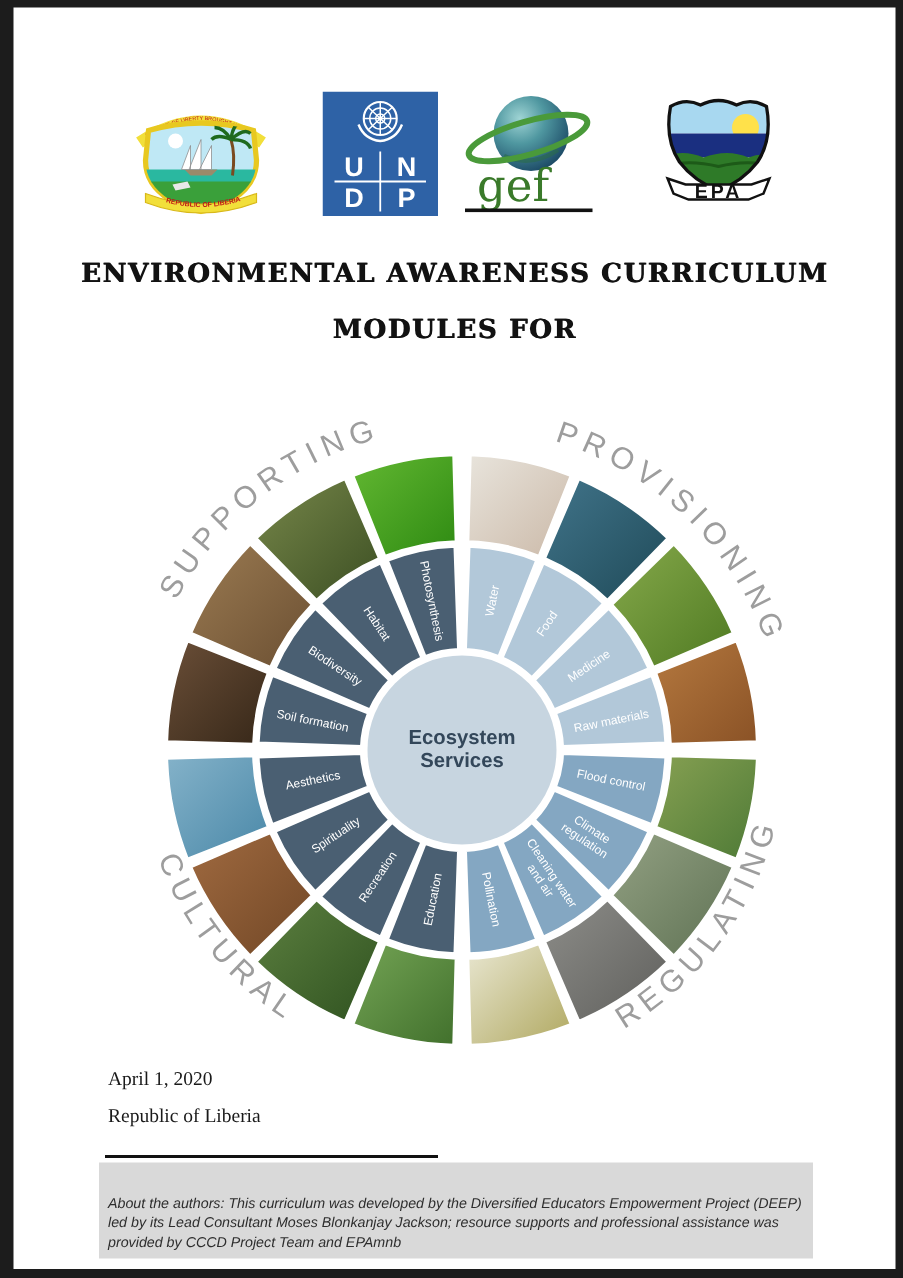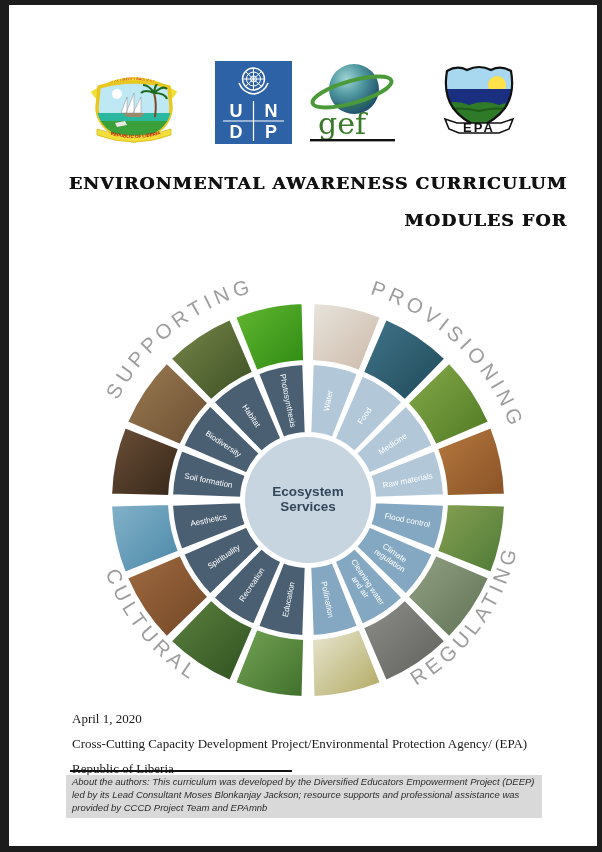--- a/index.html
+++ b/index.html
@@ -8,38 +8,38 @@
     background:#1c1c1c;
     font-family:"Liberation Sans",sans-serif;
   }
   .page{
     position:absolute;left:9px;top:5px;width:588px;height:841px;
     background:#ffffff;
   }
   .logo{position:absolute;}
   .title-block{
     position:absolute;left:30px;right:30px;top:160px;
-    text-align:right;
+    text-align:center;
     font-family:"DejaVu Serif",serif;
     font-weight:bold;font-size:17.5px;color:#121212;
     letter-spacing:1px;line-height:37px;
     text-shadow:0.5px 0 0 #121212;
   }
   #wheel-svg{position:absolute;left:0;top:270px;}
   .footer{
     position:absolute;left:63px;top:701px;
     font-family:"Liberation Serif",serif;font-size:13px;color:#1a1a1a;
     line-height:25px;white-space:nowrap;
   }
   .footnote-rule{
     position:absolute;left:61px;top:765px;width:222px;height:2px;background:#111;
   }
   .about-note{
     position:absolute;left:57px;top:770px;width:464px;
-    padding:0 6px 4px 6px;
+    padding:21px 6px 4px 6px;
     font-family:"Liberation Sans",sans-serif;
     font-style:italic;font-size:9.5px;line-height:13px;color:#2d2d2d;
   }
 </style>
 </head>
 <body>
 
 <div class="page">
 
   <svg class="logo" style="left:70px;top:56px;" width="110" height="86" viewBox="0 0 110 86">
@@ -262,21 +262,20 @@
       <circle cx="299" cy="225" r="63" fill="#c7d5e0"></circle>
       <text x="299" y="221" text-anchor="middle" font-size="13.5" font-weight="bold" fill="#33475a" font-family="Liberation Sans, sans-serif"><tspan x="299" dy="0">Ecosystem</tspan><tspan x="299" dy="15">Services</tspan></text>
       <text font-size="20.5" fill="#9d9d9d" letter-spacing="4.5" font-family="Liberation Sans, sans-serif"><textPath startOffset="6" href="#qarc0">SUPPORTING</textPath></text>
       <text font-size="20.5" fill="#9d9d9d" letter-spacing="4.5" font-family="Liberation Sans, sans-serif"><textPath startOffset="10" href="#qarc1">PROVISIONING</textPath></text>
       <text font-size="20.5" fill="#9d9d9d" letter-spacing="4.5" font-family="Liberation Sans, sans-serif"><textPath startOffset="8" href="#qarc2">REGULATING</textPath></text>
       <text font-size="20.5" fill="#9d9d9d" letter-spacing="4.5" font-family="Liberation Sans, sans-serif"><textPath startOffset="6" href="#qarc3">CULTURAL</textPath></text>
     </svg>
 
   <div class="footer">
     <div>April 1, 2020</div>
-    <div>Cross-Cutting Capacity Development Project/Environmental Protection Agency/ (EPA)</div>
     <div>Republic of Liberia</div>
   </div>
 
   <div class="footnote-rule"></div>
 
   <div class="about-note" style="background: rgb(217, 217, 217);">About the authors: This curriculum was developed by the Diversified Educators Empowerment Project (DEEP) led by its Lead Consultant Moses Blonkanjay Jackson; resource supports and professional assistance was provided by CCCD Project Team and EPAmnb</div>
 
 </div>
 
 </body></html>

